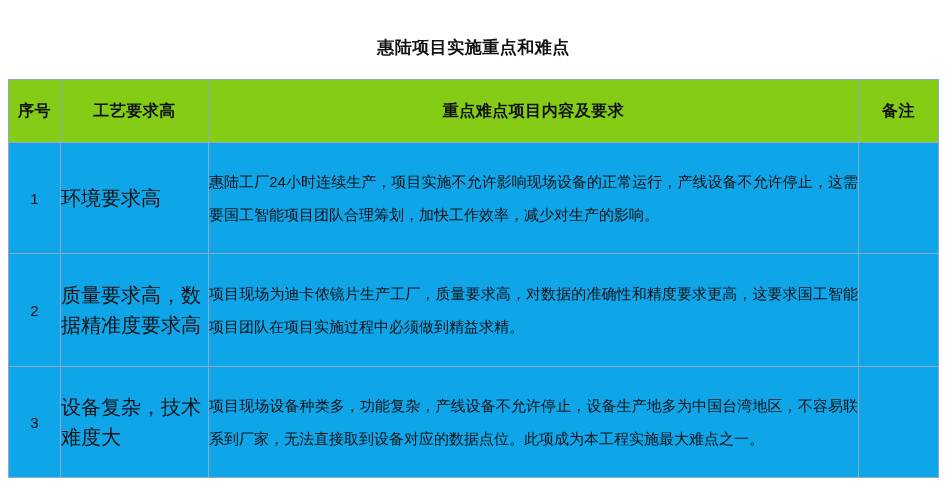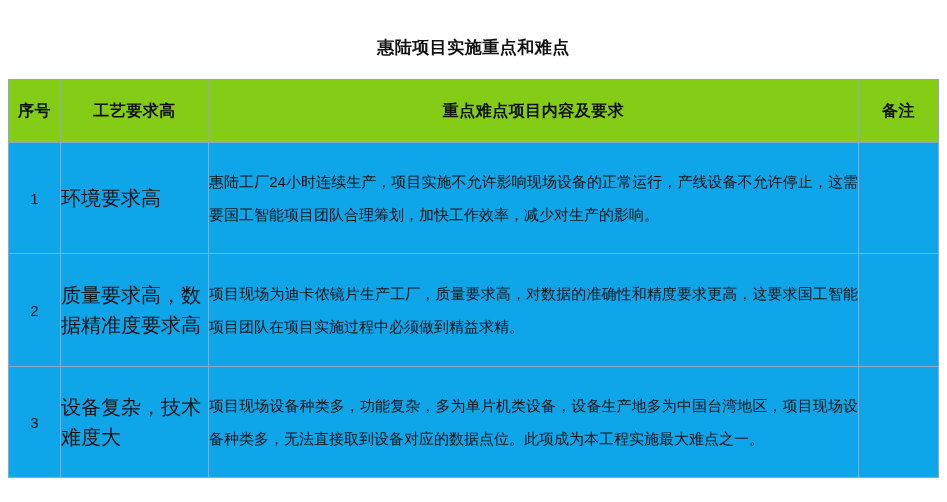--- a/index.html
+++ b/index.html
@@ -113,19 +113,19 @@
       </tr>
       <tr class="row-2">
         <td class="cell-no">2</td>
         <td class="cell-item">质量要求高，数据精准度要求高</td>
         <td class="cell-body">项目现场为迪卡侬镜片生产工厂，质量要求高，对数据的准确性和精度要求更高，这要求国工智能项目团队在项目实施过程中必须做到精益求精。</td>
         <td class="cell-note"></td>
       </tr>
       <tr class="row-3">
         <td class="cell-no">3</td>
         <td class="cell-item">设备复杂，技术难度大</td>
-        <td class="cell-body">项目现场设备种类多，功能复杂，多为单片机类设备，设备生产地多为中国台湾地区，项目现场设备种类多，无法直接取到设备对应的数据点位。此项成为本工程实施最大难点之一。</td>
+        <td class="cell-body">项目现场设备种类多，功能复杂，产线设备不允许停止，设备生产地多为中国台湾地区，不容易联系到厂家，无法直接取到设备对应的数据点位。此项成为本工程实施最大难点之一。</td>
         <td class="cell-note"></td>
       </tr>
     </tbody>
   </table>
 
 </div>
 
 </body></html>

